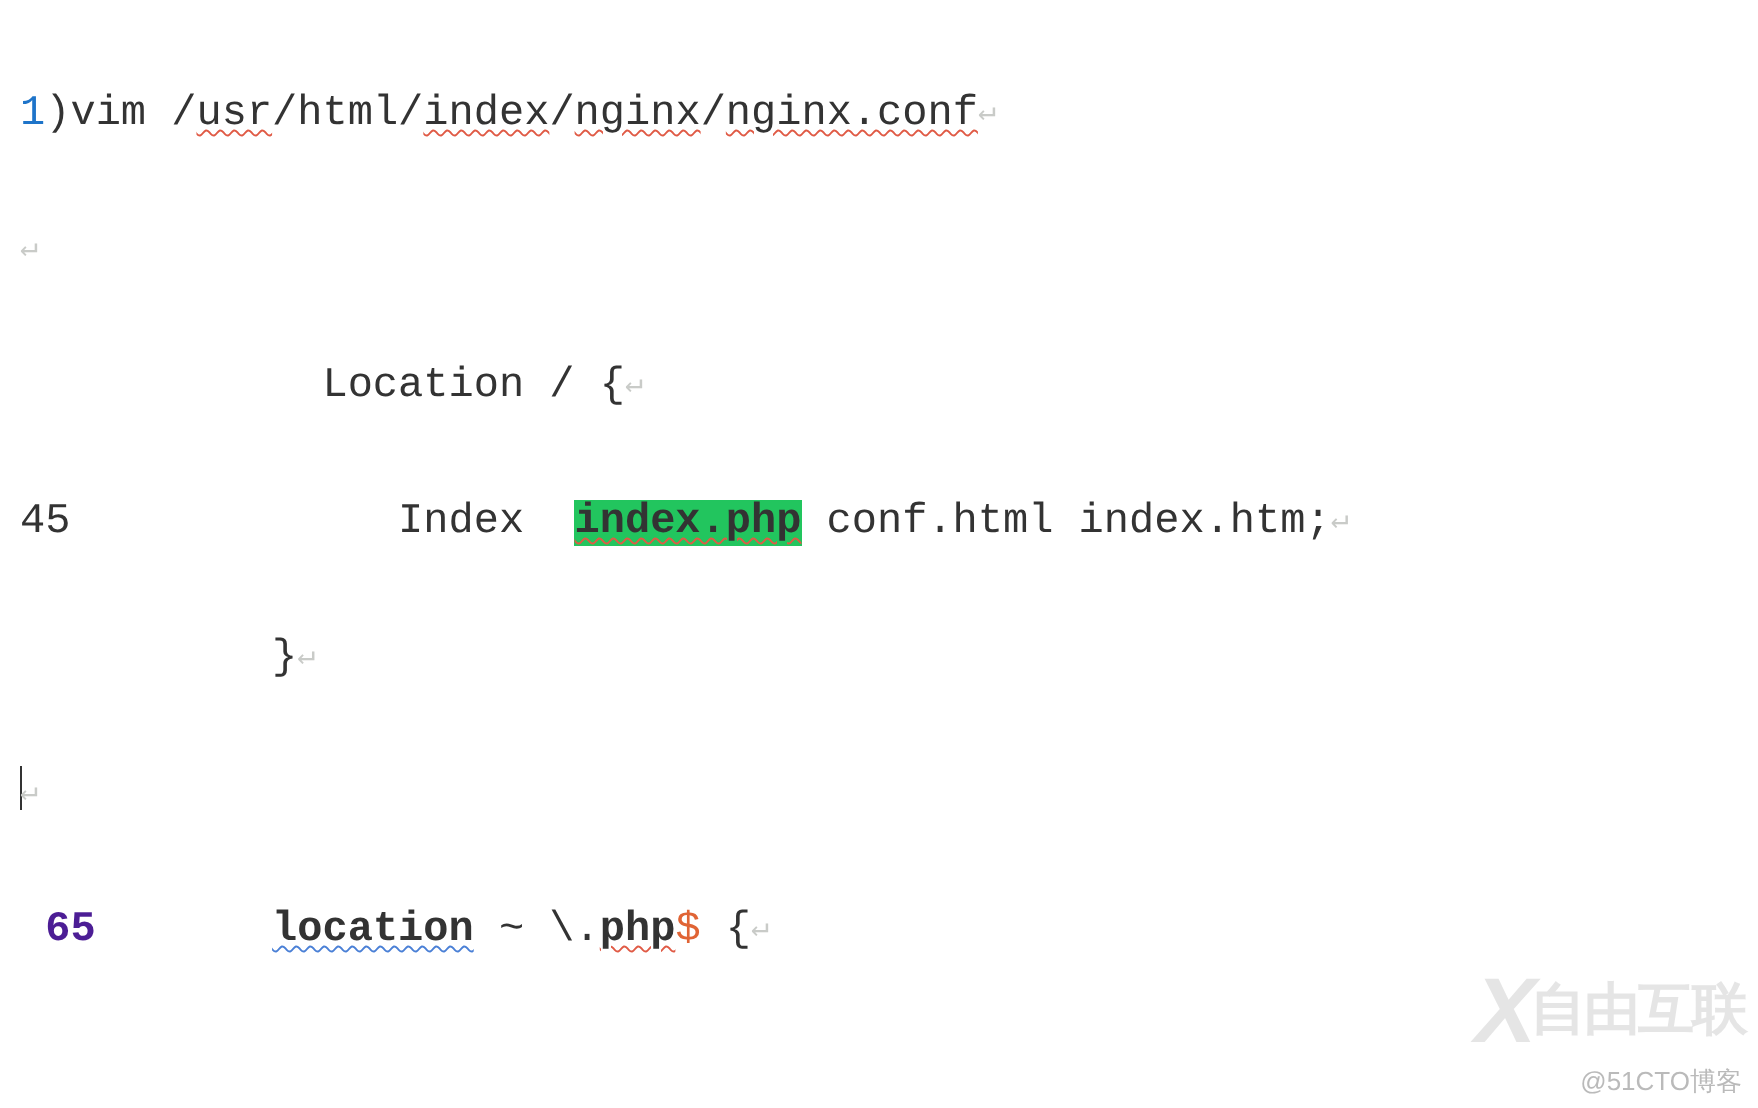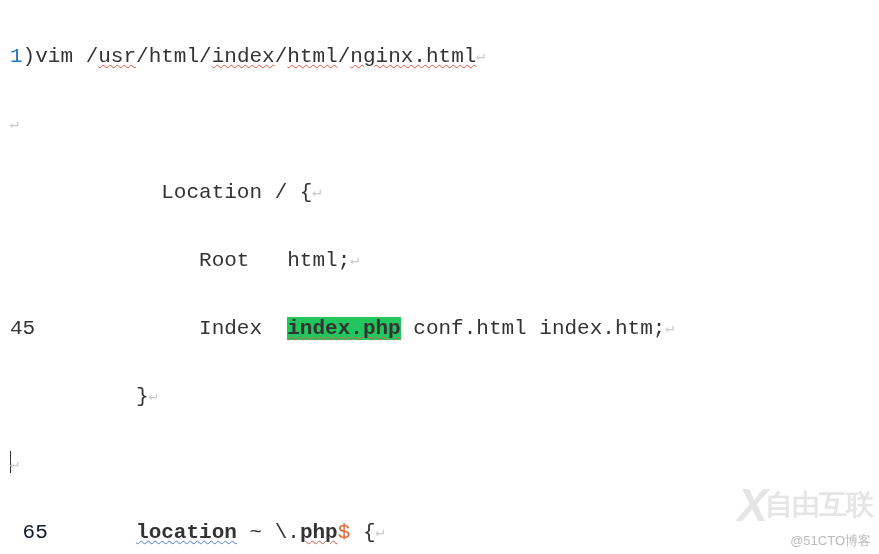--- a/index.html
+++ b/index.html
@@ -16,21 +16,21 @@
   }
   .code-area {
     padding: 6px 0 0 10px;
     white-space: pre;
   }
   .line {
     display: block;
     height: 34px;
   }
   .num-blue { color: #1e74c9; }
-  .num-red { color: #0f172a; }
+  .num-red { color: #4c1d95; font-weight: bold; }
   .paren { color: #333333; }
   .txt { color: #333333; }
   .orange { color: #e06435; }
   .highlight { background: #22c55e; }
   .bold { font-weight: 600; }
   .return-mark {
     color: #c9cbc8;
     font-size: 15px;
     vertical-align: 2px;
   }
@@ -93,24 +93,23 @@
     top: 36px;
     font-size: 13px;
     color: rgba(140,140,140,0.6);
     font-family: "Microsoft YaHei", sans-serif;
   }
 </style>
 </head>
 <body>
 
 <div class="code-area">
-<span class="line"><span class="num-blue">1</span><span class="paren">)</span><span class="txt">vim /</span><span class="txt wavy-red">usr</span><span class="txt">/html/</span><span class="txt wavy-red">index</span><span class="txt">/</span><span class="txt wavy-red">html</span><span class="txt">/</span><span class="txt wavy-red">nginx.html</span><span class="return-mark">↵</span></span>
+<span class="line"><span class="num-blue">1</span><span class="paren">)</span><span class="txt">vim /</span><span class="txt wavy-red">usr</span><span class="txt">/html/</span><span class="txt wavy-red">index</span><span class="txt">/</span><span class="txt wavy-red">nginx</span><span class="txt">/</span><span class="txt wavy-red">nginx.conf</span><span class="return-mark">↵</span></span>
 <span class="line"><span class="return-mark">↵</span></span>
 <span class="line"><span class="txt">            Location / {</span><span class="return-mark">↵</span></span>
-<span class="line"><span class="txt">               Root   html;</span><span class="return-mark">↵</span></span>
 <span class="line"><span class="txt">45</span><span class="txt">             Index  </span><span class="highlight txt bold wavy-red">index.php</span><span class="txt"> conf.html index.htm;</span><span class="return-mark">↵</span></span>
 <span class="line"><span class="txt">          }</span><span class="return-mark">↵</span></span>
 <span class="line"><span class="cursor"></span><span class="return-mark">↵</span></span>
 <span class="line"><span class="num-red"> 65</span><span class="txt">       </span><span class="txt bold wavy-blue">location</span><span class="txt"> ~ \.</span><span class="txt bold wavy-red">php</span><span class="orange">$</span><span class="txt"> {</span><span class="return-mark">↵</span></span>
 
 
 
 
 
 

